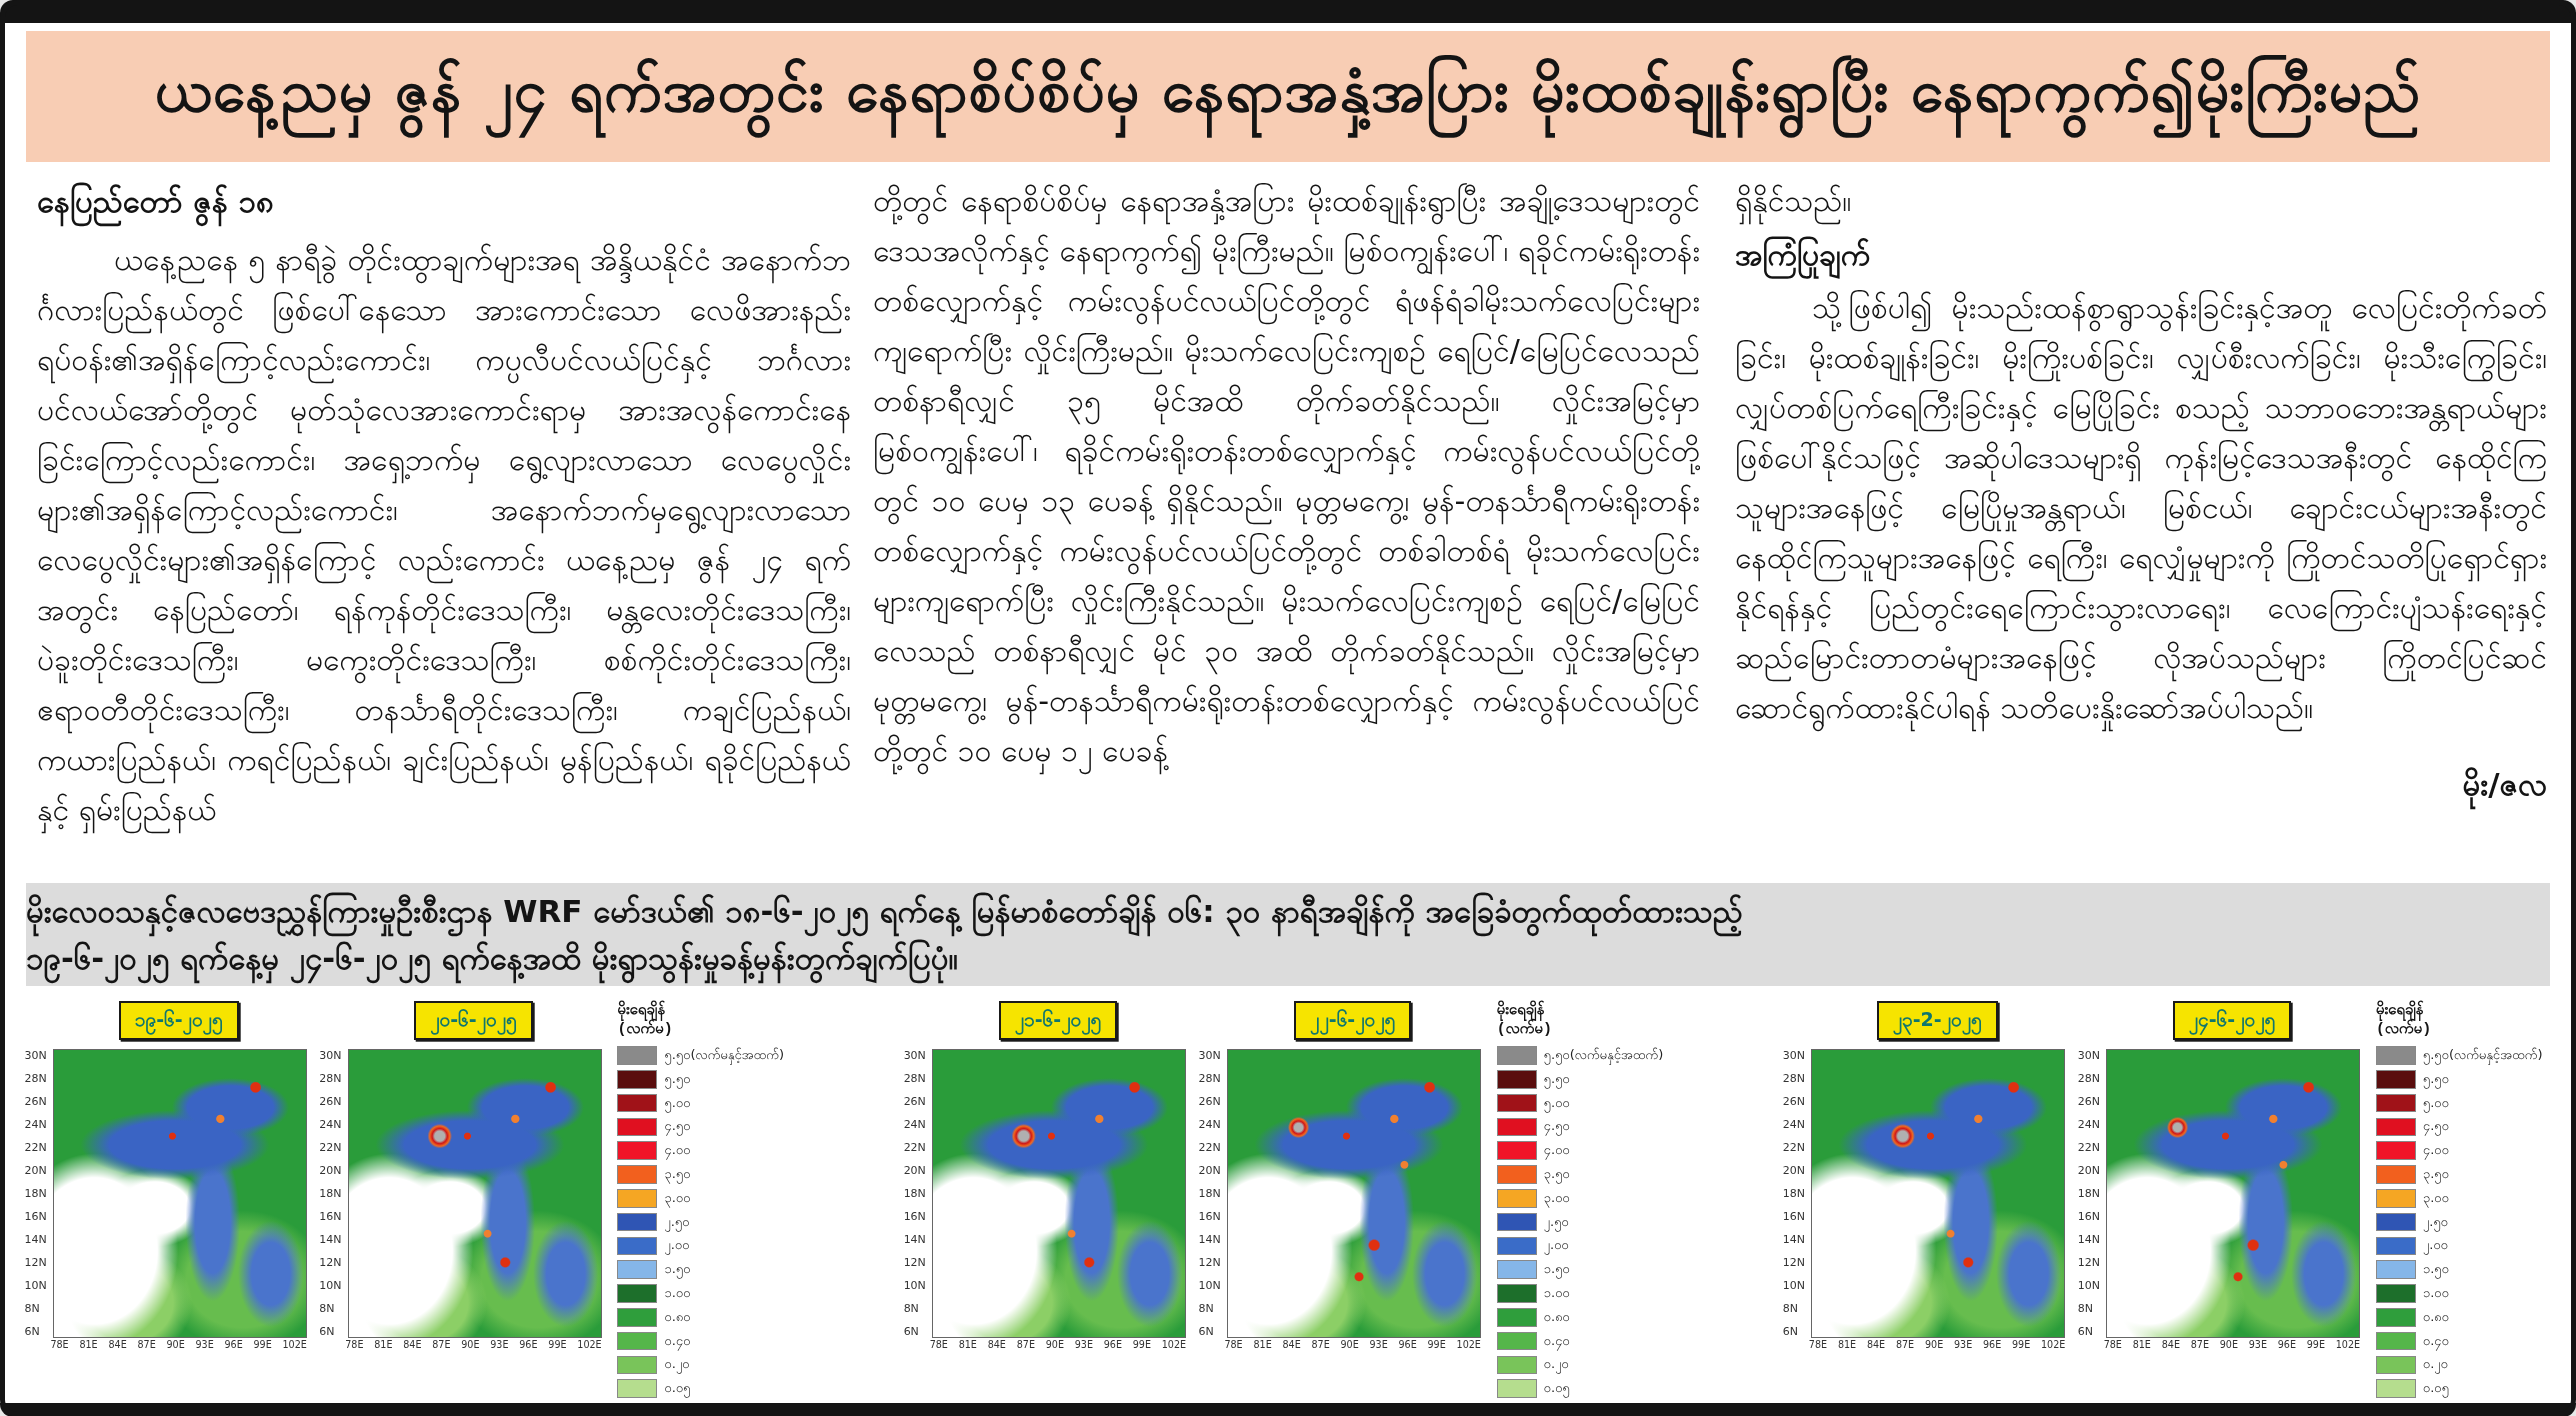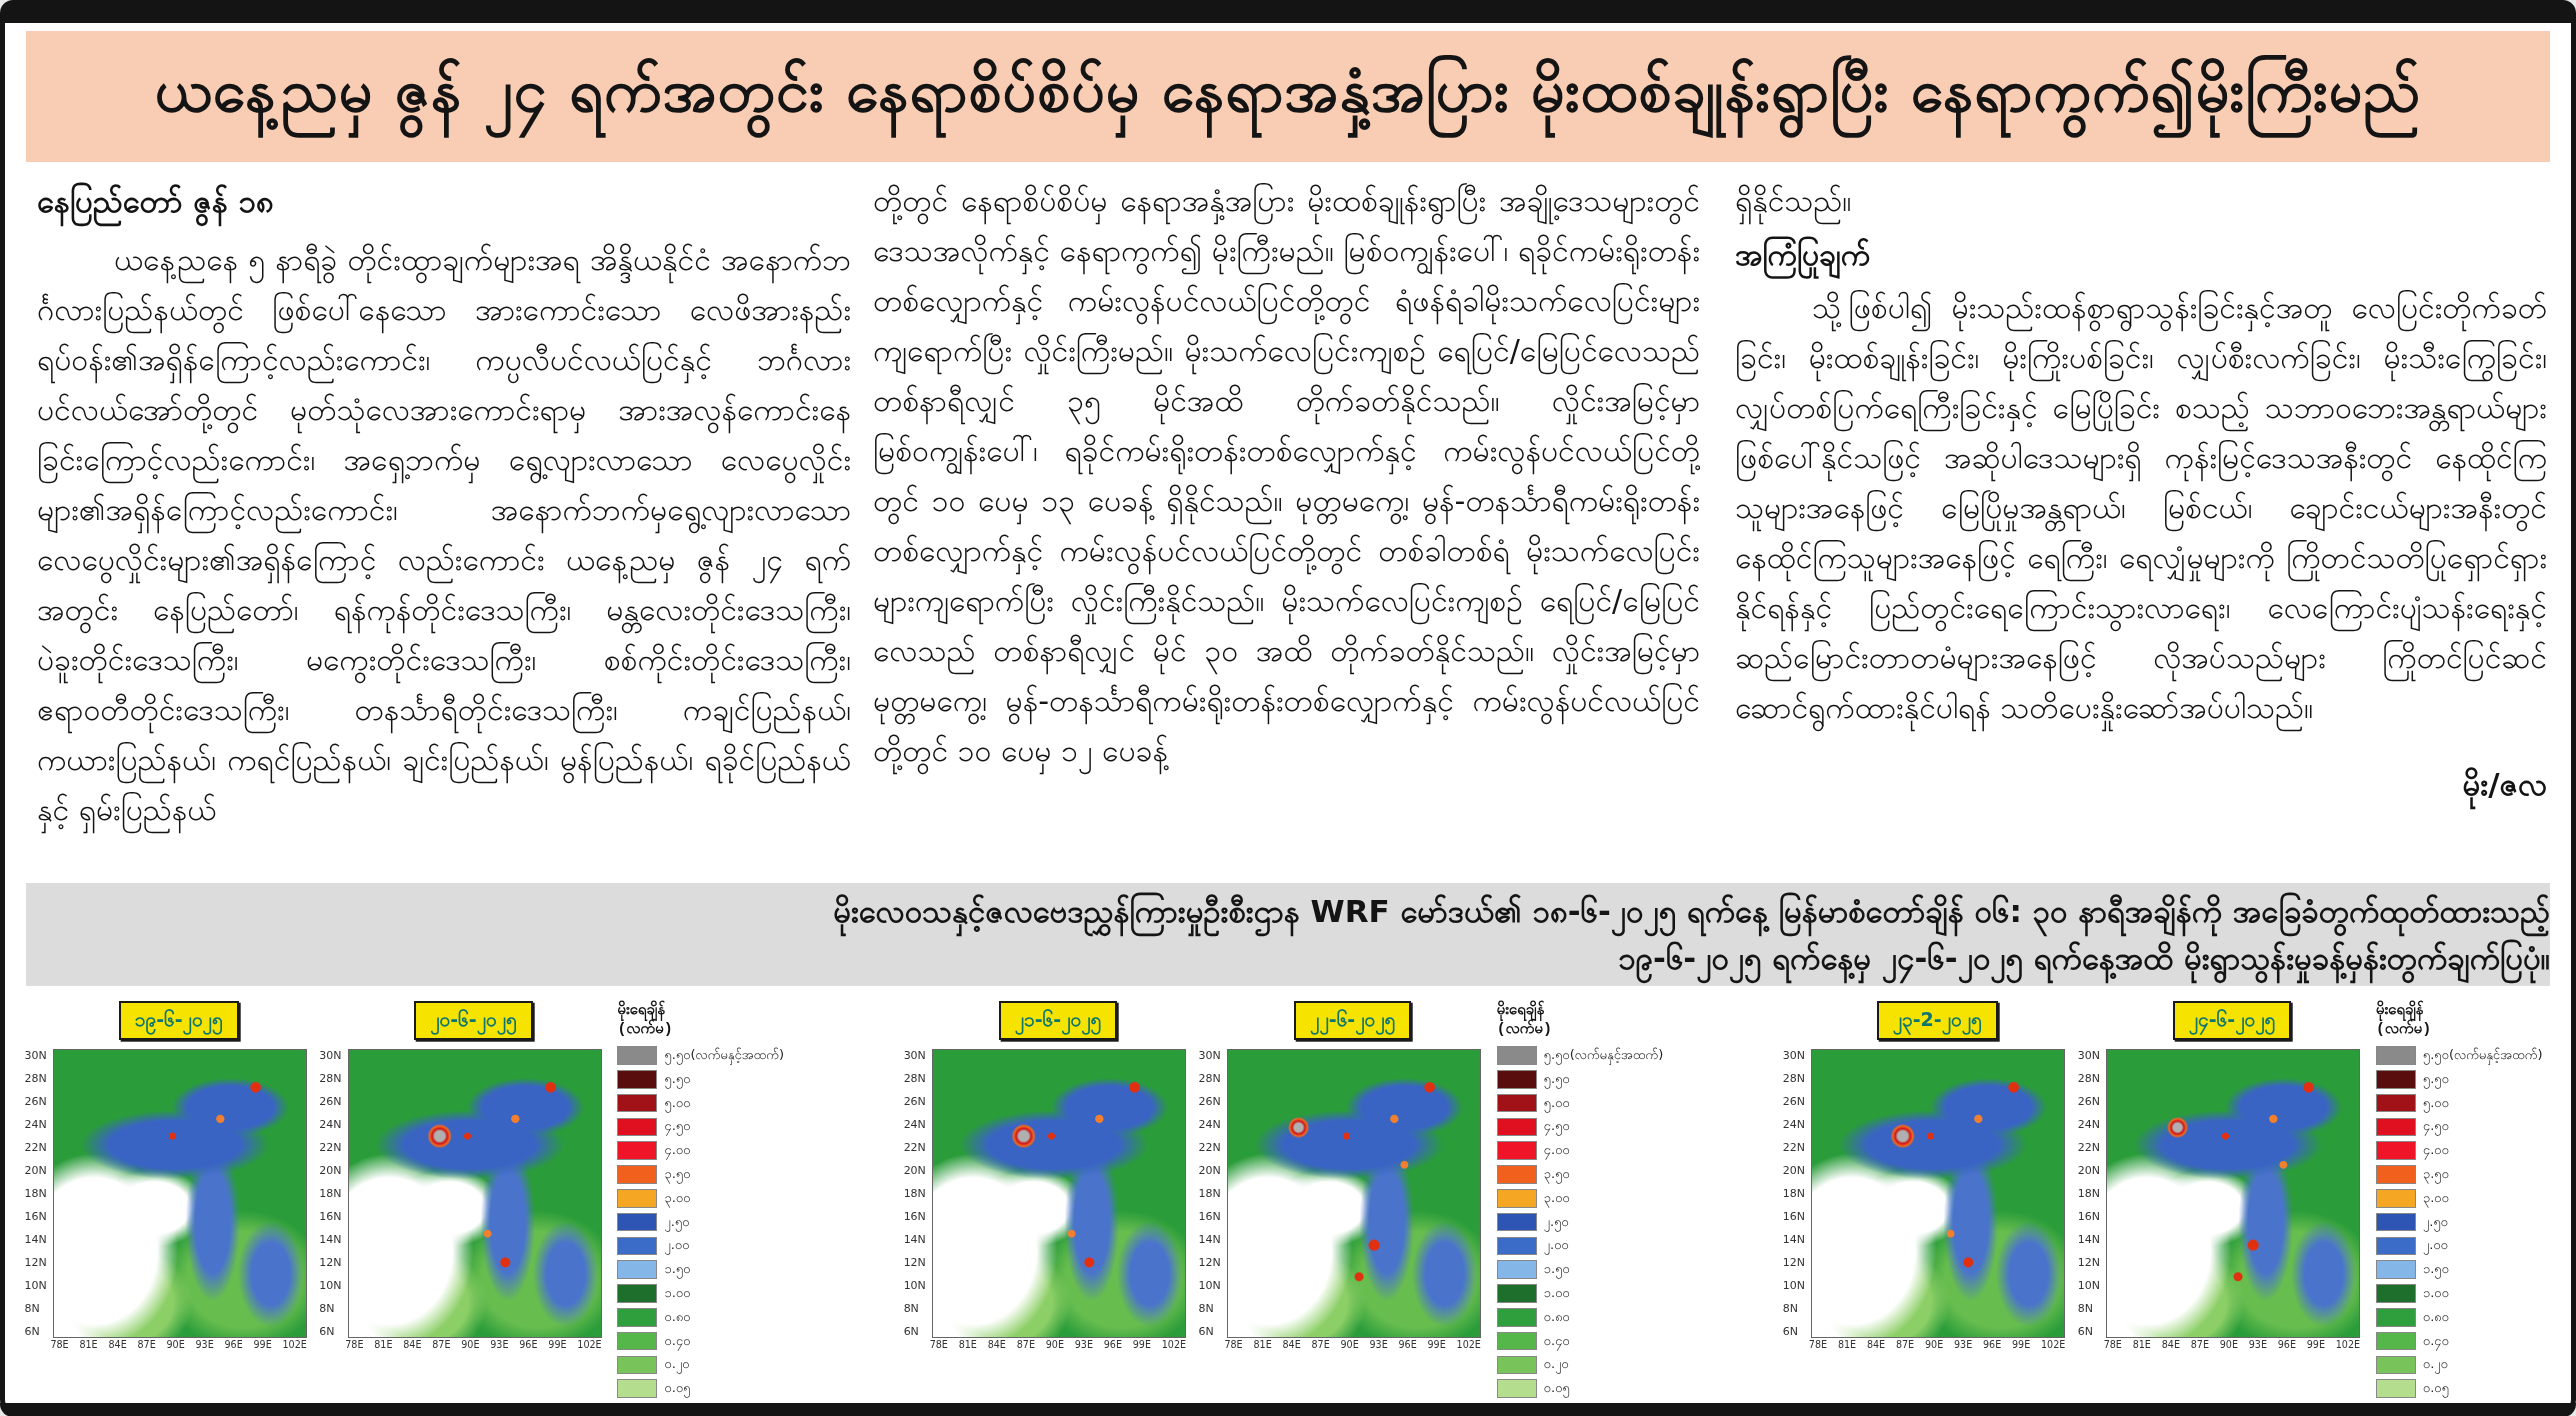--- a/index.html
+++ b/index.html
@@ -19,21 +19,21 @@
   .col1{left:37px;width:814px;}
   .col2{left:873px;width:827px;}
   .col3{left:1735px;width:812px;}
   .dateline{font-weight:bold;font-size:31px;margin:0 0 8.7px 0;}
   .para{margin:0;}
   .indent{text-indent:77px;}
   .subhead{font-weight:bold;margin:3.5px 0;}
   .byline{text-align:right;font-weight:bold;margin-top:26px;font-size:31px;}
 
   .caption-box{position:absolute;left:26px;right:26px;top:883px;height:103px;
-        background:#dcdcdc;display:flex;flex-direction:column;align-items:flex-end;justify-content:center;
+        background:#dcdcdc;display:flex;flex-direction:column;align-items:flex-start;justify-content:center;
         font-size:31px;font-weight:bold;line-height:47px;text-align:center;}
 
   .maps-row{position:absolute;left:0;right:0;top:1001px;display:flex;
         justify-content:space-between;padding:0 24.4px;z-index:10;}
   .map-group{display:flex;align-items:flex-start;}
   .map-block{display:flex;flex-direction:column;margin-right:12.2px;}
   .map-label-row{display:flex;justify-content:center;padding-left:26px;margin-bottom:8.7px;}
   .map-label{background:#f6e400;border:2.6px solid #1a1a1a;color:#0f766e;font-weight:bold;
         font-size:19px;padding:3.5px 14px;box-shadow:1.7px 1.7px 0 #1a1a1a;}
   .map-inner{display:flex;}

